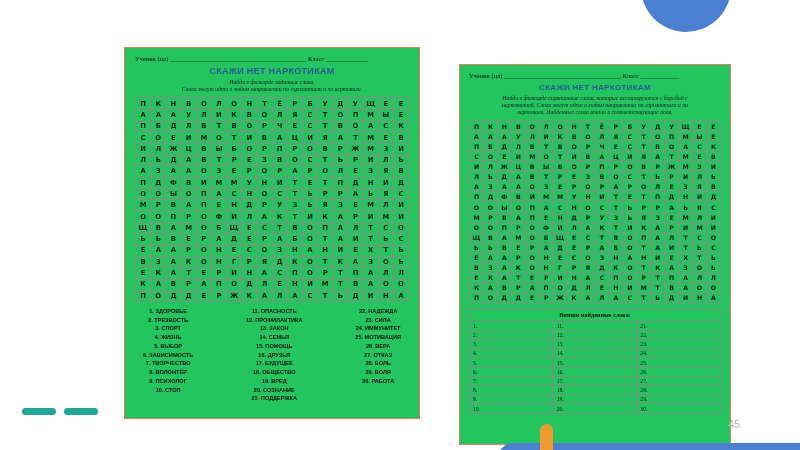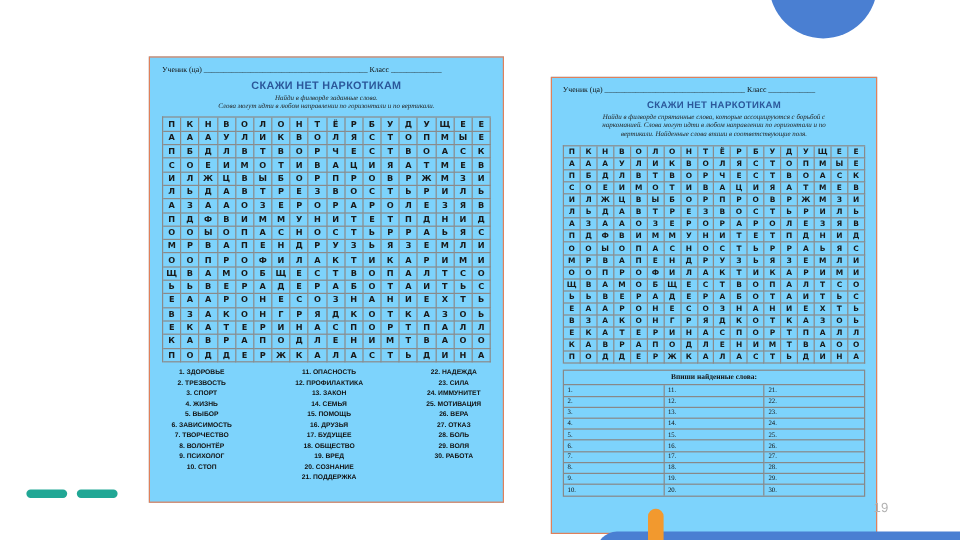--- a/index.html
+++ b/index.html
@@ -8,21 +8,21 @@
 
   .slide { position:relative; width:800px; height:450px; background:#ffffff; overflow:hidden; }
 
   .slide-title {
     position:absolute; left:61px; top:13px;
     font-family:"Liberation Sans",sans-serif;
     font-size:17px; font-weight:bold; color:#15161a;
   }
 
   .sheet {
-    position:absolute; background:#7dd3fc;
+    position:absolute; background:#22c55e;
     border:1px solid var(--sheet-border,#e0805a);
   }
   .sheet.left  { left:124px; top:47px; width:296px; height:372px; padding:7px 10px; }
   .sheet.right { left:459px; top:64px; width:272px; height:381px; padding:7px 9px; }
 
   .student-line {
     font-family:"Liberation Serif",serif;
     font-size:6.5px; color:#111; white-space:nowrap; overflow:hidden;
   }
   .sheet-title {
@@ -923,14 +923,14 @@
         </div>
     </div>
   </div>
 
   <div class="decor circle-blue"></div>
   <div class="decor bar-blue"></div>
   <div class="decor bar-orange"></div>
   <div class="decor dash-teal-1"></div>
   <div class="decor dash-teal-2"></div>
 
-  <div class="page-number">19</div>
+  <div class="page-number">45</div>
 </div>
 
 </body></html>

